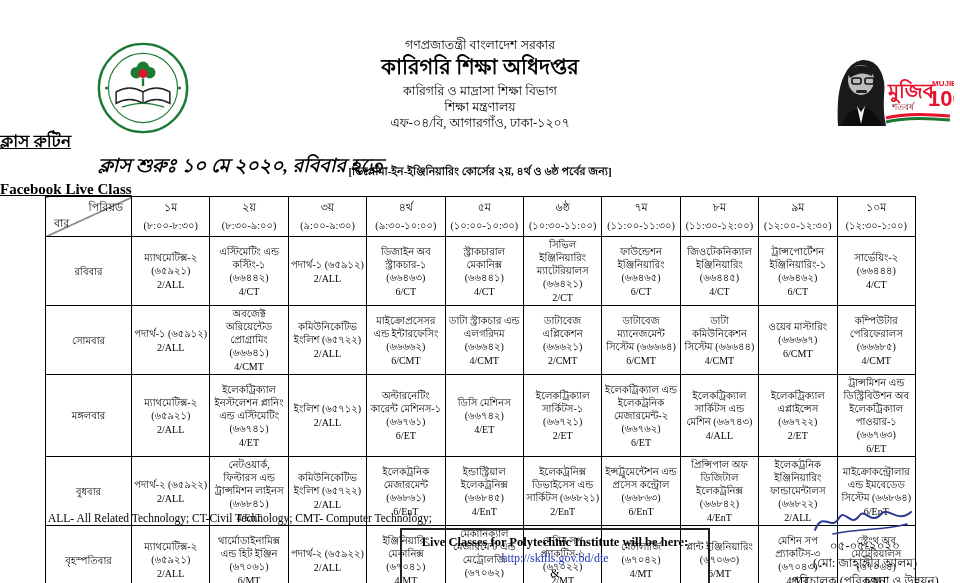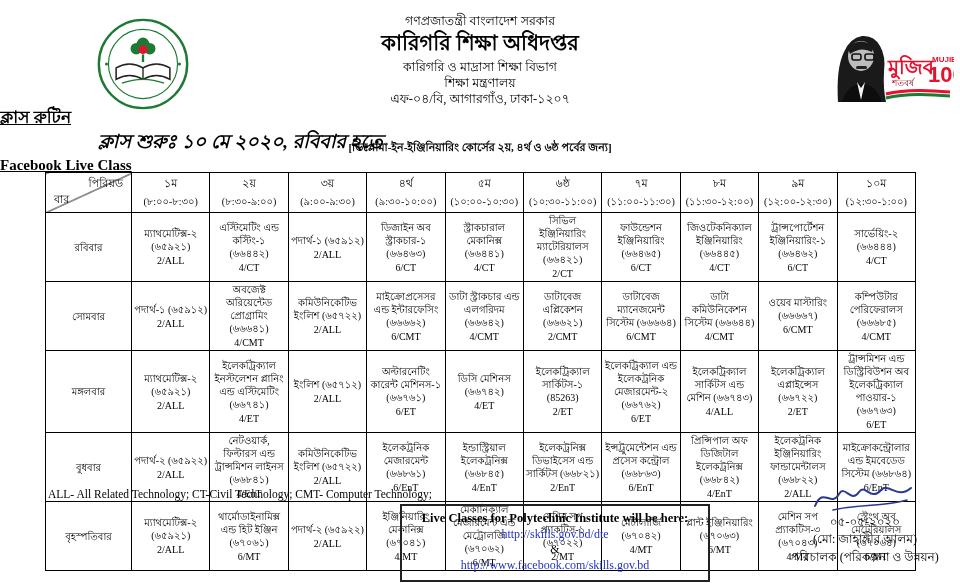--- a/index.html
+++ b/index.html
@@ -7,21 +7,21 @@
   body {
     font-family: "Liberation Serif", serif;
     background: #ffffff;
     color: #000;
     position: relative;
     overflow: hidden;
   }
   .page { position: relative; width: 960px; height: 583px; }
 
   
-  .gov-header { text-align: center; padding-top: 13px; line-height: 1.3; }
+  .gov-header { text-align: center; padding-top: 13px; line-height: 1.3; margin-top: 24px; }
   .h-small { font-size: 12.5px; }
   .h-big   { font-size: 21px; font-weight: 700; margin: 1px 0; }
 
   .seal { position: absolute; top: 16px; left: 95px; width: 96px; height: 96px; }
   .mujib { position: absolute; top: 22px; left: 828px; width: 126px; height: 88px; }
 
   
   .routine-title { position: absolute; top: 104px; left: 0; width: 100%;
                    text-align: left; font-size: 17px; font-weight: 700; }
   .routine-title span { text-decoration: underline; }
@@ -285,21 +285,21 @@
           </td>
           <td>
             <div class="subj">অল্টারনেটিং কারেন্ট মেশিনস-১ (৬৬৭৬১)</div>
             <div class="grp">6/ET</div>
           </td>
           <td>
             <div class="subj">ডিসি মেশিনস (৬৬৭৪২)</div>
             <div class="grp">4/ET</div>
           </td>
           <td>
-            <div class="subj">ইলেকট্রিক্যাল সার্কিটস-১ (85263)</div>
+            <div class="subj">ইলেকট্রিক্যাল সার্কিটস-১ (৬৬৭২১)</div>
             <div class="grp">2/ET</div>
           </td>
           <td>
             <div class="subj">ইলেকট্রিক্যাল এন্ড ইলেকট্রনিক মেজারমেন্ট-২ (৬৬৭৬২)</div>
             <div class="grp">6/ET</div>
           </td>
           <td>
             <div class="subj">ইলেকট্রিক্যাল সার্কিটস এন্ড মেশিন (৬৬৭৪৩)</div>
             <div class="grp">4/ALL</div>
           </td>

